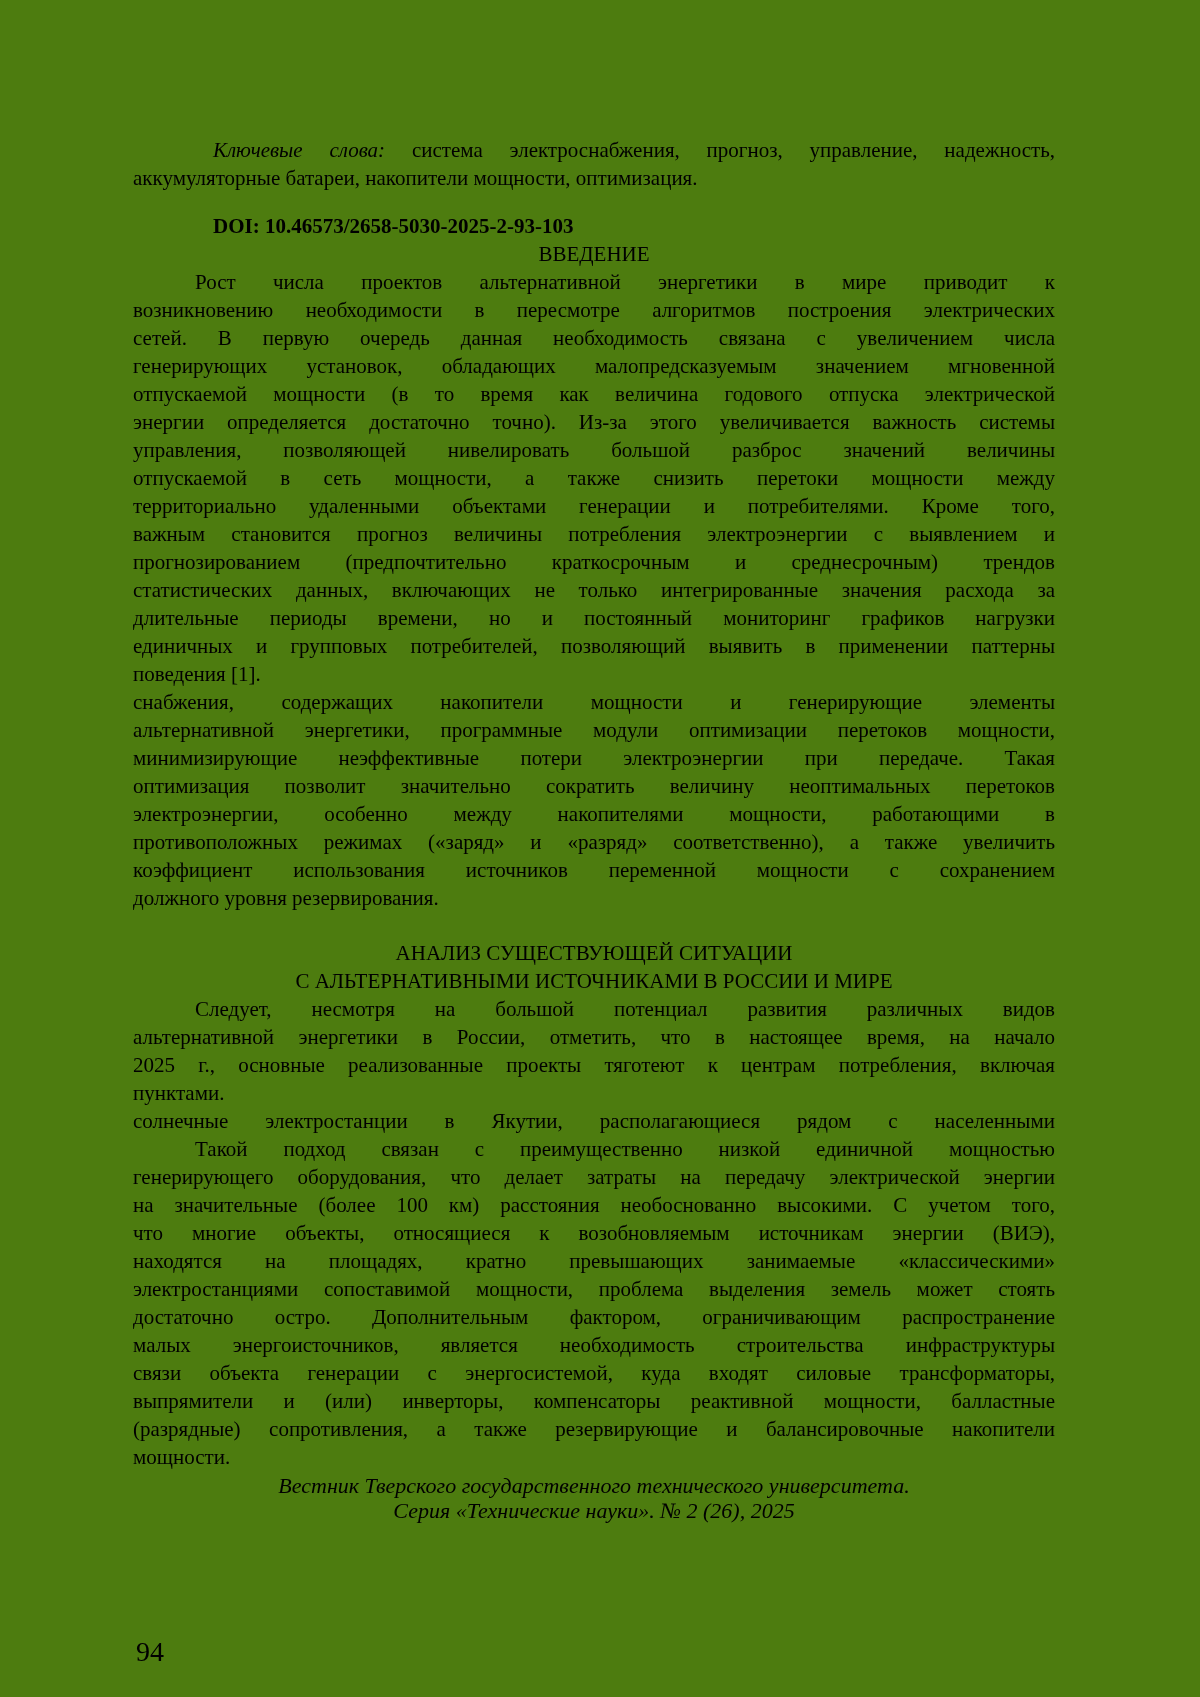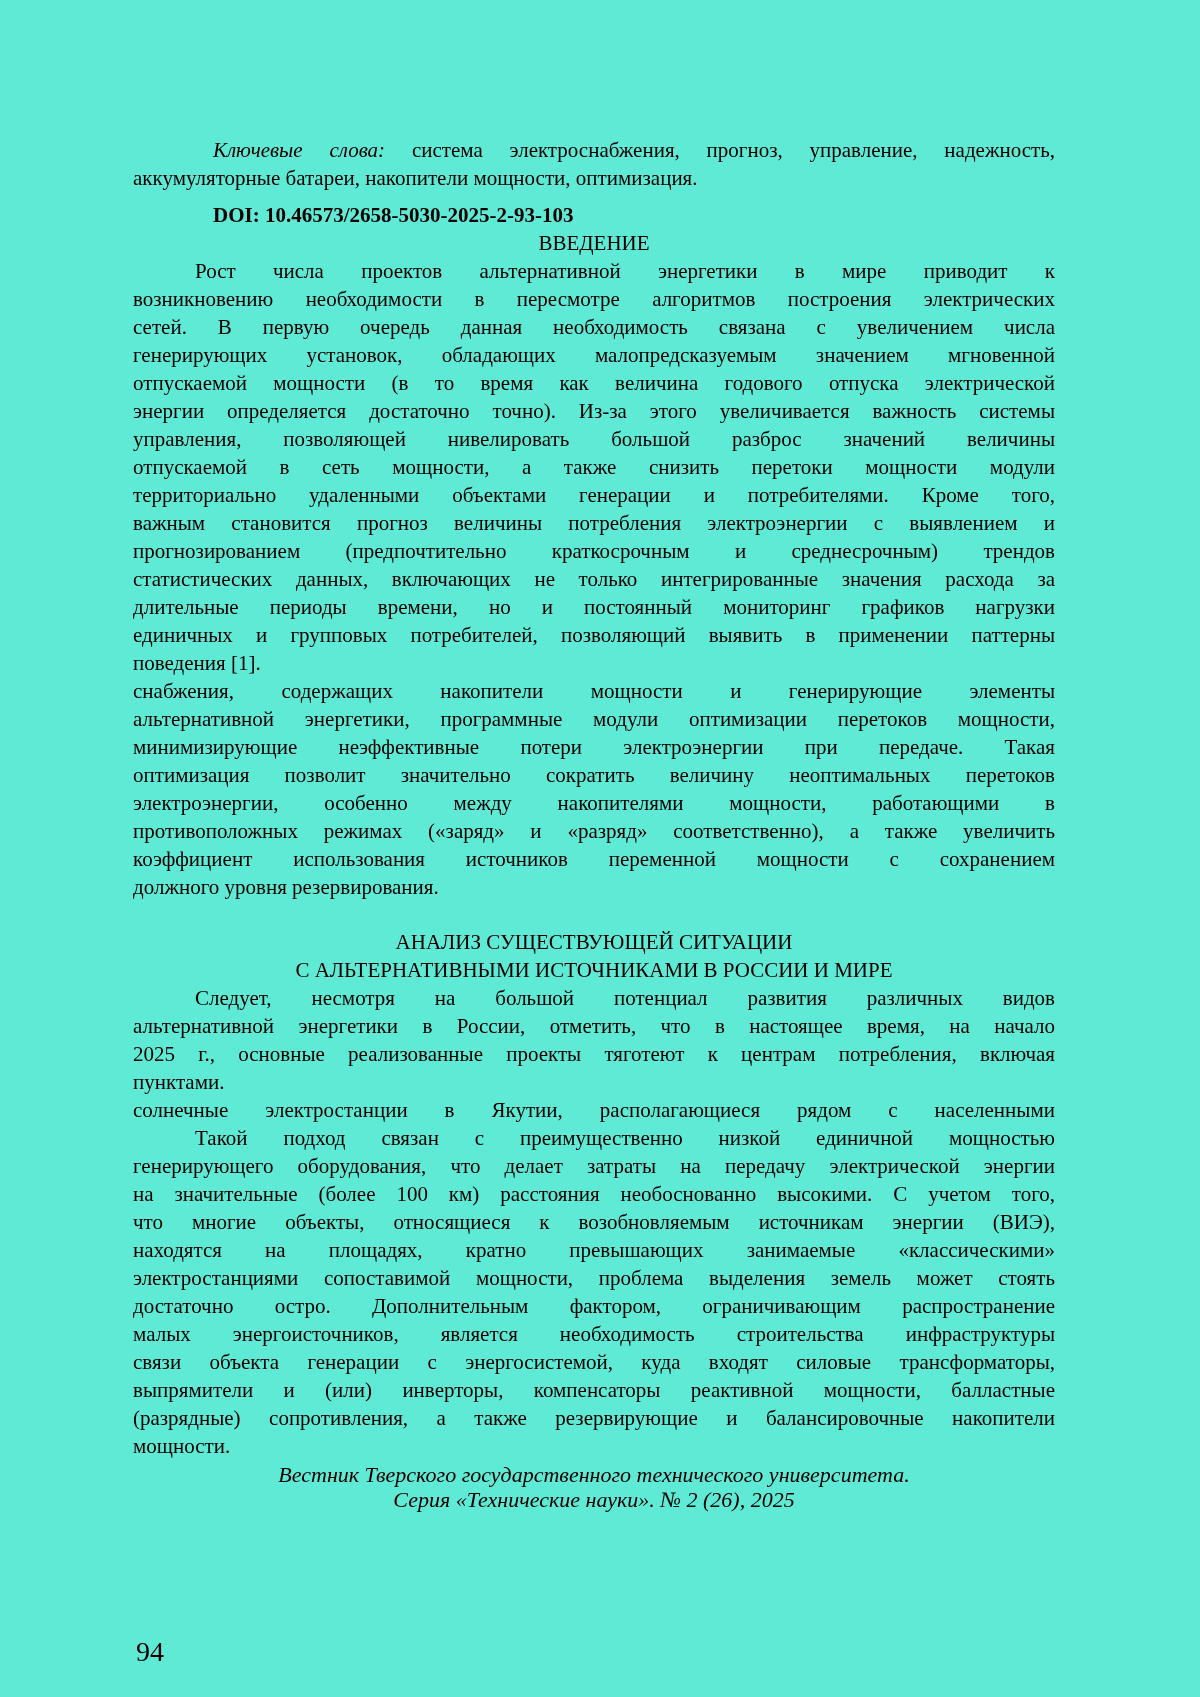--- a/index.html
+++ b/index.html
@@ -1,20 +1,20 @@
 <!DOCTYPE html>
 <html lang="ru"><head>
 <meta charset="utf-8">
 <style>
   html, body { margin: 0; padding: 0; background: #ffffff; }
   .page {
     position: relative;
     width: 1200px;
     height: 1697px;
-    background: #5eead4;
+    background: #4d7c0f;
     color: #000000;
     font-family: "Liberation Serif", "DejaVu Serif", serif;
     overflow: hidden;
   }
   .content {
     position: absolute;
     left: 133px;
     top: 136px;
     width: 922px;
     font-size: 21px;
@@ -24,21 +24,21 @@
     text-align: justify;
     text-align-last: justify;
   }
   .jline.last {
     text-align: justify;
     text-align-last: left;
   }
   .plain { text-align: left; text-align-last: auto; }
   .indent-sm { text-indent: 62px; }
   .indent-lg { text-indent: 80px; }
-  .doi-line { font-weight: bold; margin-top: 9px; }
+  .doi-line { font-weight: bold; margin-top: 20px; }
   .heading { font-weight: normal; text-align: center; text-align-last: center; }
   .heading-block.spaced { margin-top: 27px; }
   .kw-label { font-style: italic; }
   .footer {
     margin-top: 2px;
     text-align: center;
     text-align-last: center;
     font-style: italic;
     font-size: 22px;
     line-height: 25px;
@@ -66,21 +66,21 @@
           <div class="heading">ВВЕДЕНИЕ</div>
         </div>
         <div>
           <div class="jline indent-sm">Рост числа проектов альтернативной энергетики в мире приводит к</div>
           <div class="jline">возникновению необходимости в пересмотре алгоритмов построения электрических</div>
           <div class="jline">сетей. В первую очередь данная необходимость связана с увеличением числа</div>
           <div class="jline">генерирующих установок, обладающих малопредсказуемым значением мгновенной</div>
           <div class="jline">отпускаемой мощности (в то время как величина годового отпуска электрической</div>
           <div class="jline">энергии определяется достаточно точно). Из-за этого увеличивается важность системы</div>
           <div class="jline">управления, позволяющей нивелировать большой разброс значений величины</div>
-          <div class="jline">отпускаемой в сеть мощности, а также снизить перетоки мощности модули</div>
+          <div class="jline">отпускаемой в сеть мощности, а также снизить перетоки мощности между</div>
           <div class="jline">территориально удаленными объектами генерации и потребителями. Кроме того,</div>
           <div class="jline">важным становится прогноз величины потребления электроэнергии с выявлением и</div>
           <div class="jline">прогнозированием (предпочтительно краткосрочным и среднесрочным) трендов</div>
           <div class="jline">статистических данных, включающих не только интегрированные значения расхода за</div>
           <div class="jline">длительные периоды времени, но и постоянный мониторинг графиков нагрузки</div>
           <div class="jline">единичных и групповых потребителей, позволяющий выявить в применении паттерны</div>
           <div class="jline last">поведения [1].</div>
         </div>
         <div>
           <div class="jline">снабжения, содержащих накопители мощности и генерирующие элементы</div>

